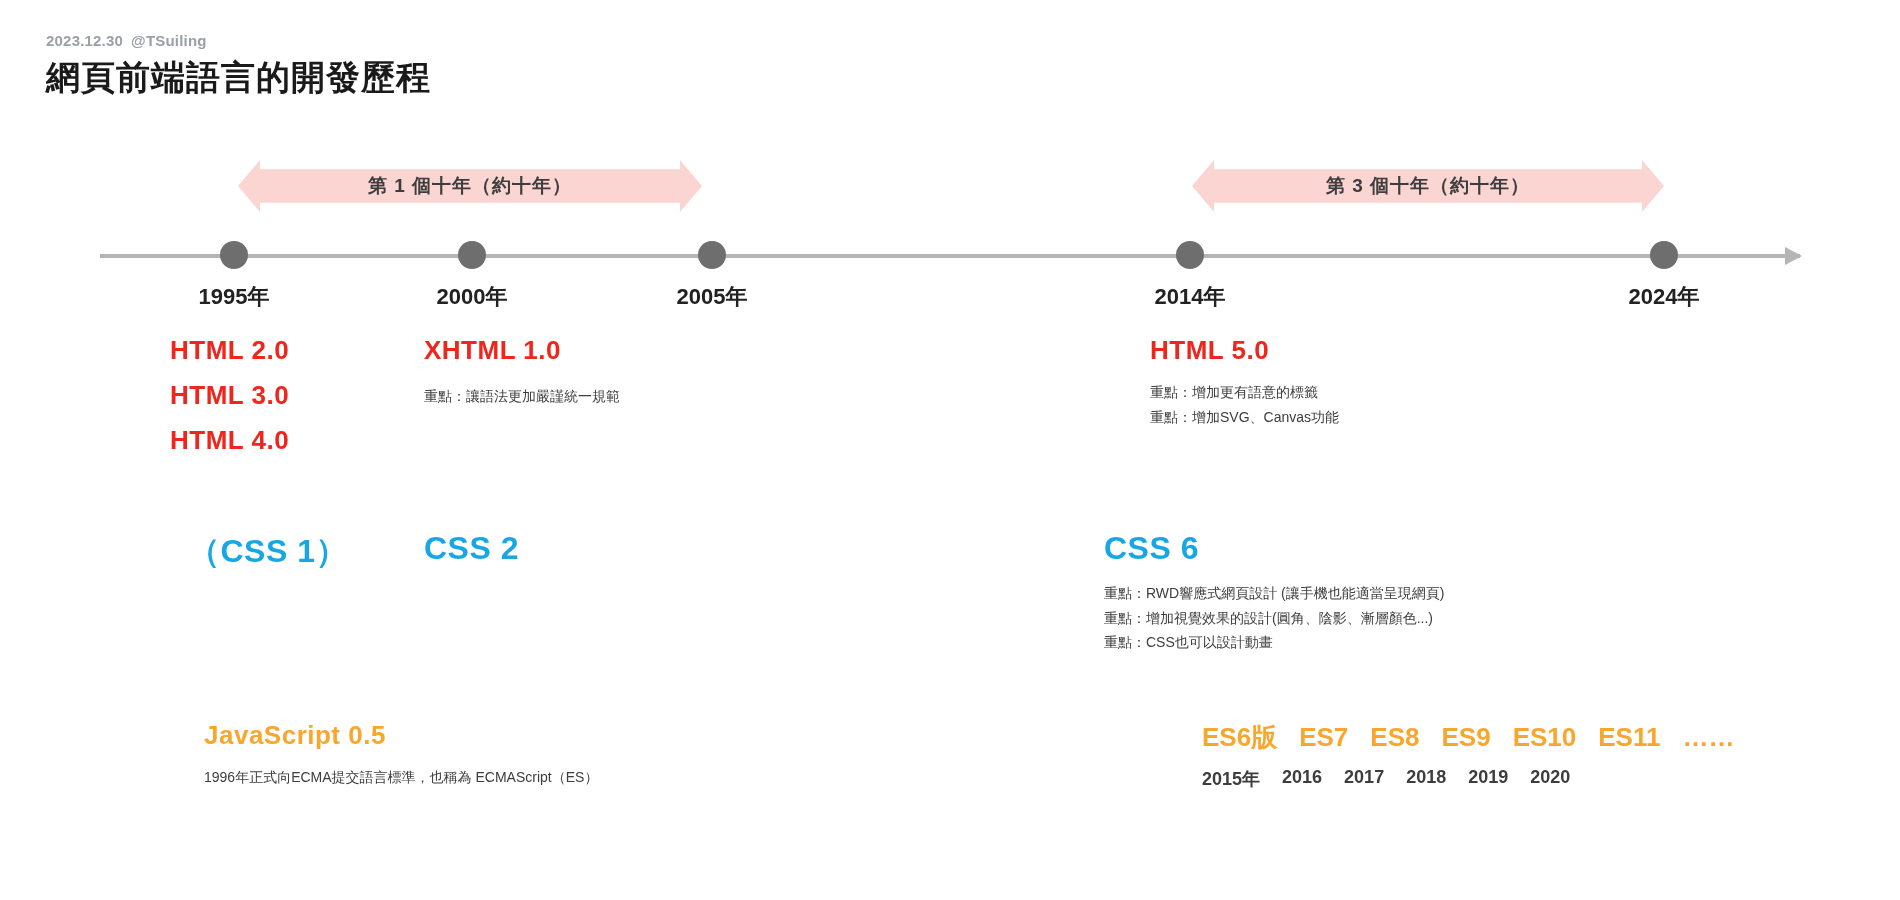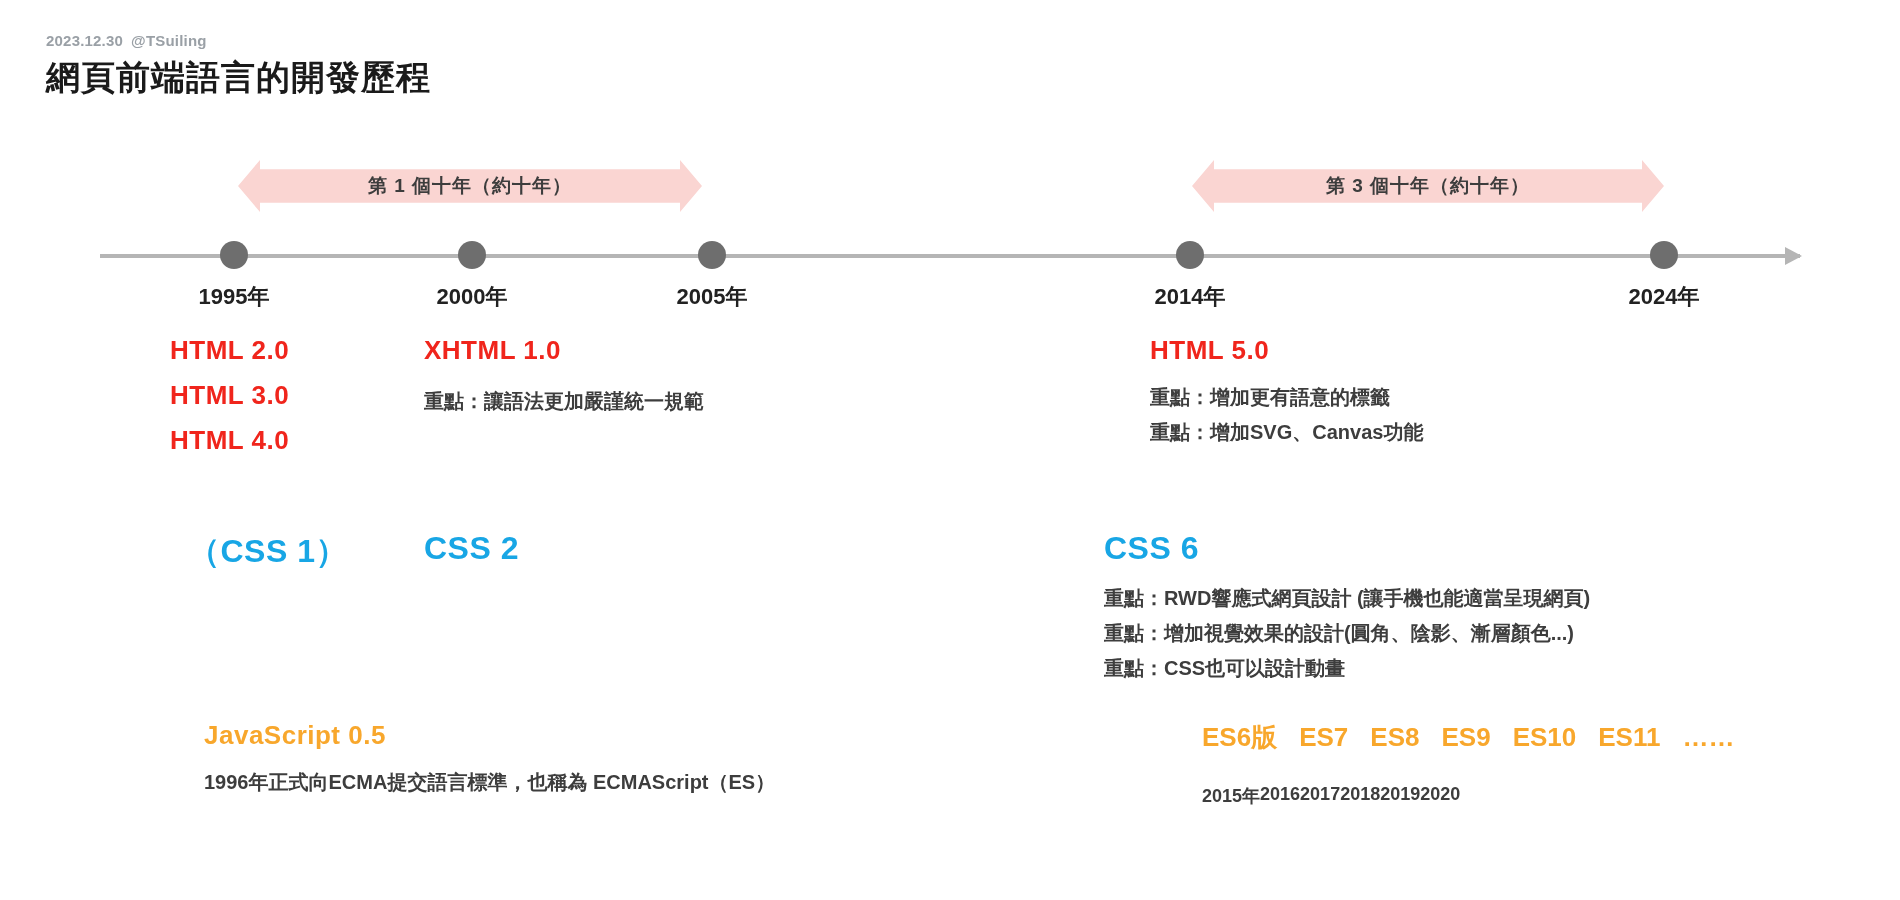--- a/index.html
+++ b/index.html
@@ -121,22 +121,22 @@
   }
   .head-js {
     color: #f8a72c;
     font-size: 26px;
     font-weight: bold;
     letter-spacing: 0.5px;
     white-space: nowrap;
   }
   .note {
     color: #3d3d3d;
-    font-size: 20px;
-    font-weight: bold;
+    font-size: 14px;
+    font-weight: normal;
     white-space: nowrap;
     line-height: 1.75;
   }
 
   
   #html-1995 { left: 170px; top: 335px; text-align: right; }
   #html-1995 .head-html { margin-bottom: 14px; }
 
   
   #xhtml-2000 { left: 424px; top: 335px; }
@@ -163,21 +163,22 @@
     gap: 22px;
   }
   .es-row .es-ver {
     color: #f8a72c;
     font-size: 26px;
     font-weight: bold;
     white-space: nowrap;
   }
   .es-years {
     display: flex;
-    margin-top: 29px;
+    gap: 22px;
+    margin-top: 12px;
   }
   .es-years .es-year {
     color: #3d3d3d;
     font-size: 18px;
     font-weight: bold;
     white-space: nowrap;
   }
 </style>
 </head>
 <body>

